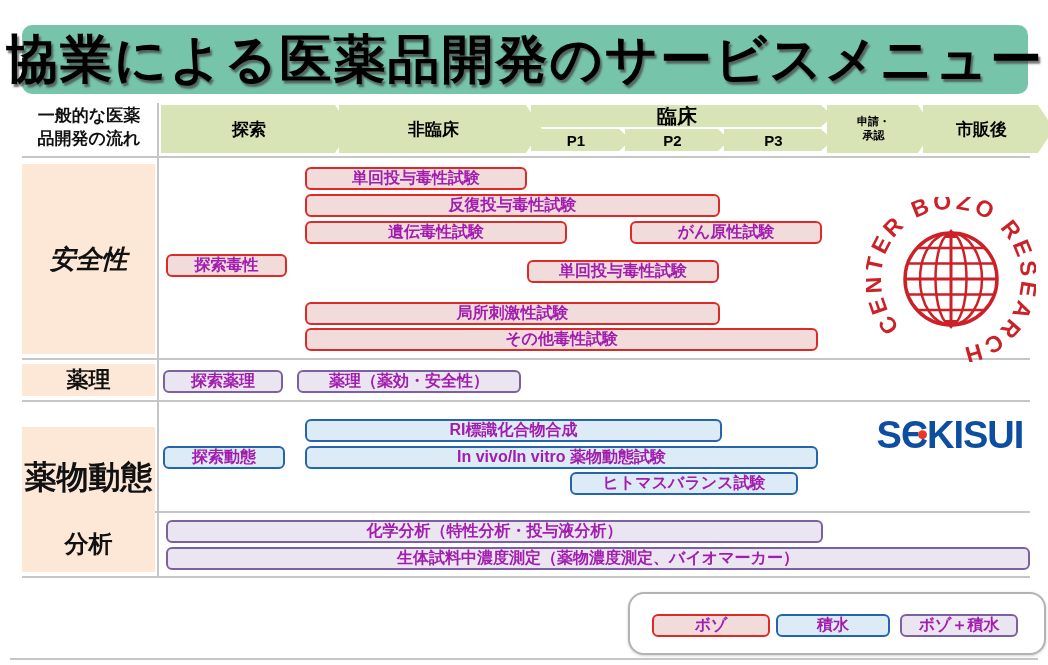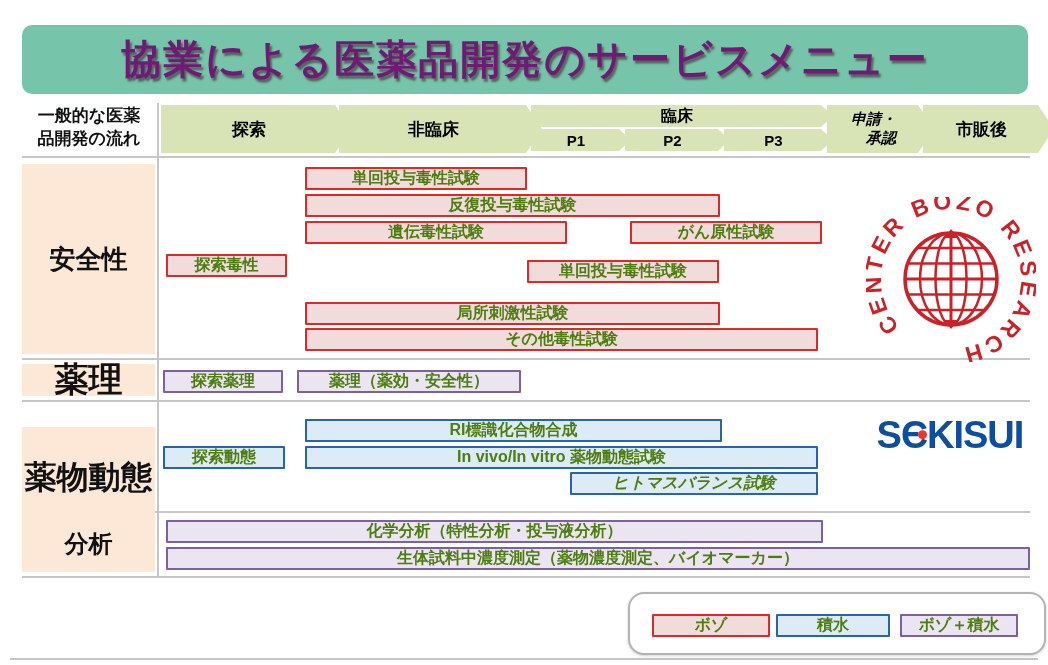--- a/index.html
+++ b/index.html
@@ -1,37 +1,37 @@
 <!DOCTYPE html>
 <html><head>
 <meta charset="utf-8">
 <style>
   html,body{margin:0;padding:0;background:#fff;}
   .page{position:relative;width:1048px;height:665px;background:#ffffff;overflow:hidden;
         font-family:"Liberation Sans","DejaVu Sans",sans-serif;color:#111;}
   .titlebar{position:absolute;left:22px;top:25px;width:1006px;height:69px;background:#76c4aa;
         border-radius:10px;display:flex;align-items:center;justify-content:center;}
-  .titlebar span{font-size:40px;font-weight:bold;color:#701a75;letter-spacing:2px;
+  .titlebar span{font-size:52px;font-weight:bold;color:#000000;letter-spacing:2px;
         text-shadow:2px 3px 2px rgba(70,70,70,0.75);white-space:nowrap;}
   .flowlabel{position:absolute;left:23px;top:104px;width:132px;height:48px;display:flex;
         flex-direction:column;align-items:center;justify-content:center;font-weight:bold;font-size:17px;line-height:1.35;}
   .arrow{position:absolute;background:#d8e4b5;display:flex;align-items:center;justify-content:center;
         font-weight:bold;color:#000;}
   .arrow-lg{clip-path:polygon(0 0,calc(100% - 16px) 0,100% 50%,calc(100% - 16px) 100%,0 100%);
         padding-right:14px;font-size:17px;}
   .arrow-sm{clip-path:polygon(0 0,calc(100% - 12px) 0,100% 50%,calc(100% - 12px) 100%,0 100%);
         padding-right:10px;font-size:15px;}
-  .arrow .two{display:flex;flex-direction:column;align-items:flex-end;line-height:1.25;font-size:15px;font-style:italic;}
+  .arrow .two{display:flex;flex-direction:column;align-items:center;line-height:1.25;font-size:11px;}
   .hline{position:absolute;height:2px;background:#c6c6c6;}
   .vline{position:absolute;width:2px;background:#c6c6c6;}
   .rowlabel{position:absolute;left:22px;width:133px;background:#fde8d8;display:flex;align-items:center;
         justify-content:center;font-weight:bold;color:#111;}
-  .box{position:absolute;box-sizing:border-box;height:23px;border:2px solid;border-radius:1px;
+  .box{position:absolute;box-sizing:border-box;height:23px;border:2px solid;border-radius:6px;
         display:flex;align-items:center;justify-content:center;font-weight:bold;font-size:16px;
-        color:#4d7c0f;white-space:nowrap;}
+        color:#a21caf;white-space:nowrap;}
   .pink{background:#f2dcdb;border-color:#dd2a27;}
   .blue{background:#dcebf5;border-color:#2465ad;}
   .purple{background:#eae5f1;border-color:#7d60a0;}
   .legend{position:absolute;left:628px;top:592px;width:414px;height:59px;background:#fff;
         border:2px solid #b3b3b3;border-radius:16px;box-shadow:0 1px 3px rgba(0,0,0,0.18);}
   .sekisui{position:absolute;left:860px;top:416px;width:180px;text-align:center;}
   .sekisui-word{font-size:38px;font-weight:bold;color:#0e4ea0;line-height:1;letter-spacing:-1px;white-space:nowrap;}
   .sekisui-word .e{position:relative;display:inline-block;}
   .sekisui-dot{position:absolute;width:9px;height:9px;border-radius:50%;background:#e8382d;
         right:0px;top:50%;transform:translateY(-54%);}
@@ -51,21 +51,21 @@
     <div>品開発の流れ</div>
   </div>
 
   <div class="arrow arrow-lg" style="left:161px;top:105px;width:176px;height:48px;">
     <span>探索</span>
   </div>
   <div class="arrow arrow-lg" style="left:339px;top:105px;width:189px;height:48px;">
     <span>非臨床</span>
   </div>
   <div class="arrow arrow-sm" style="left:531px;top:105px;width:292px;height:22px;">
-    <span style="font-size:16px;">臨床</span>
+    <span style="font-size:20px;">臨床</span>
   </div>
   <div class="arrow arrow-sm" style="left:531px;top:129px;width:90px;height:22px;">
     <span>P1</span>
   </div>
   <div class="arrow arrow-sm" style="left:625px;top:129px;width:95px;height:22px;">
     <span>P2</span>
   </div>
   <div class="arrow arrow-sm" style="left:724px;top:129px;width:99px;height:22px;">
     <span>P3</span>
   </div>
@@ -80,24 +80,24 @@
   </div>
 
   <div class="hline" style="left:22px;top:156px;width:1008px;"></div>
   <div class="hline" style="left:22px;top:358px;width:1008px;"></div>
   <div class="hline" style="left:22px;top:400px;width:1008px;"></div>
   <div class="hline" style="left:22px;top:511px;width:1008px;"></div>
   <div class="hline" style="left:22px;top:576px;width:1008px;"></div>
   <div class="hline" style="left:10px;top:658px;width:1028px;"></div>
   <div class="vline" style="left:157px;top:103px;height:475px;"></div>
 
-  <div class="rowlabel" style="top:164px;height:190px;font-size:26px;">
+  <div class="rowlabel" style="top:164px;height:190px;font-size:26px;font-style:italic;">
     <span>安全性</span>
   </div>
-  <div class="rowlabel" style="top:364px;height:32px;font-size:34px;">
+  <div class="rowlabel" style="top:364px;height:32px;font-size:22px;">
     <span>薬理</span>
   </div>
   <div class="rowlabel" style="top:403px;height:101px;font-size:32px;margin-top:24px;">
     <span>薬物動態</span>
   </div>
   <div class="rowlabel" style="top:516px;height:56px;font-size:24px;">
     <span>分析</span>
   </div>
 
   <div class="box pink" style="left:166px;top:254px;width:121px;">探索毒性</div>
@@ -108,21 +108,21 @@
   <div class="box pink" style="left:527px;top:260px;width:192px;">単回投与毒性試験</div>
   <div class="box pink" style="left:305px;top:302px;width:415px;">局所刺激性試験</div>
   <div class="box pink" style="left:305px;top:328px;width:513px;">その他毒性試験</div>
 
   <div class="box purple" style="left:163px;top:370px;width:120px;">探索薬理</div>
   <div class="box purple" style="left:297px;top:370px;width:224px;">薬理（薬効・安全性）</div>
 
   <div class="box blue" style="left:305px;top:419px;width:417px;">RI標識化合物合成</div>
   <div class="box blue" style="left:163px;top:446px;width:122px;">探索動態</div>
   <div class="box blue" style="left:305px;top:446px;width:513px;">In vivo/In vitro 薬物動態試験</div>
-  <div class="box blue" style="left:570px;top:472px;width:248px;font-style:italic;">ヒトマスバランス試験</div>
+  <div class="box blue" style="left:570px;top:472px;width:228px;">ヒトマスバランス試験</div>
 
   <div class="box purple" style="left:166px;top:520px;width:657px;">化学分析（特性分析・投与液分析）</div>
   <div class="box purple" style="left:166px;top:547px;width:864px;">生体試料中濃度測定（薬物濃度測定、バイオマーカー）</div>
 
   <svg style="position:absolute;left:866px;top:197px;" width="170" height="165" viewBox="0 0 170 165">
     <defs>
       <path id="bozoCircle" d="M 35.5 131.5 A 70 70 0 0 1 134.5 32.5 A 70 70 0 0 1 35.5 131.5" fill="none"></path>
     </defs>
     <g stroke="#cb2127" fill="none" stroke-width="2.5">
       <circle cx="85" cy="82" r="46" stroke-width="3.5"></circle>

